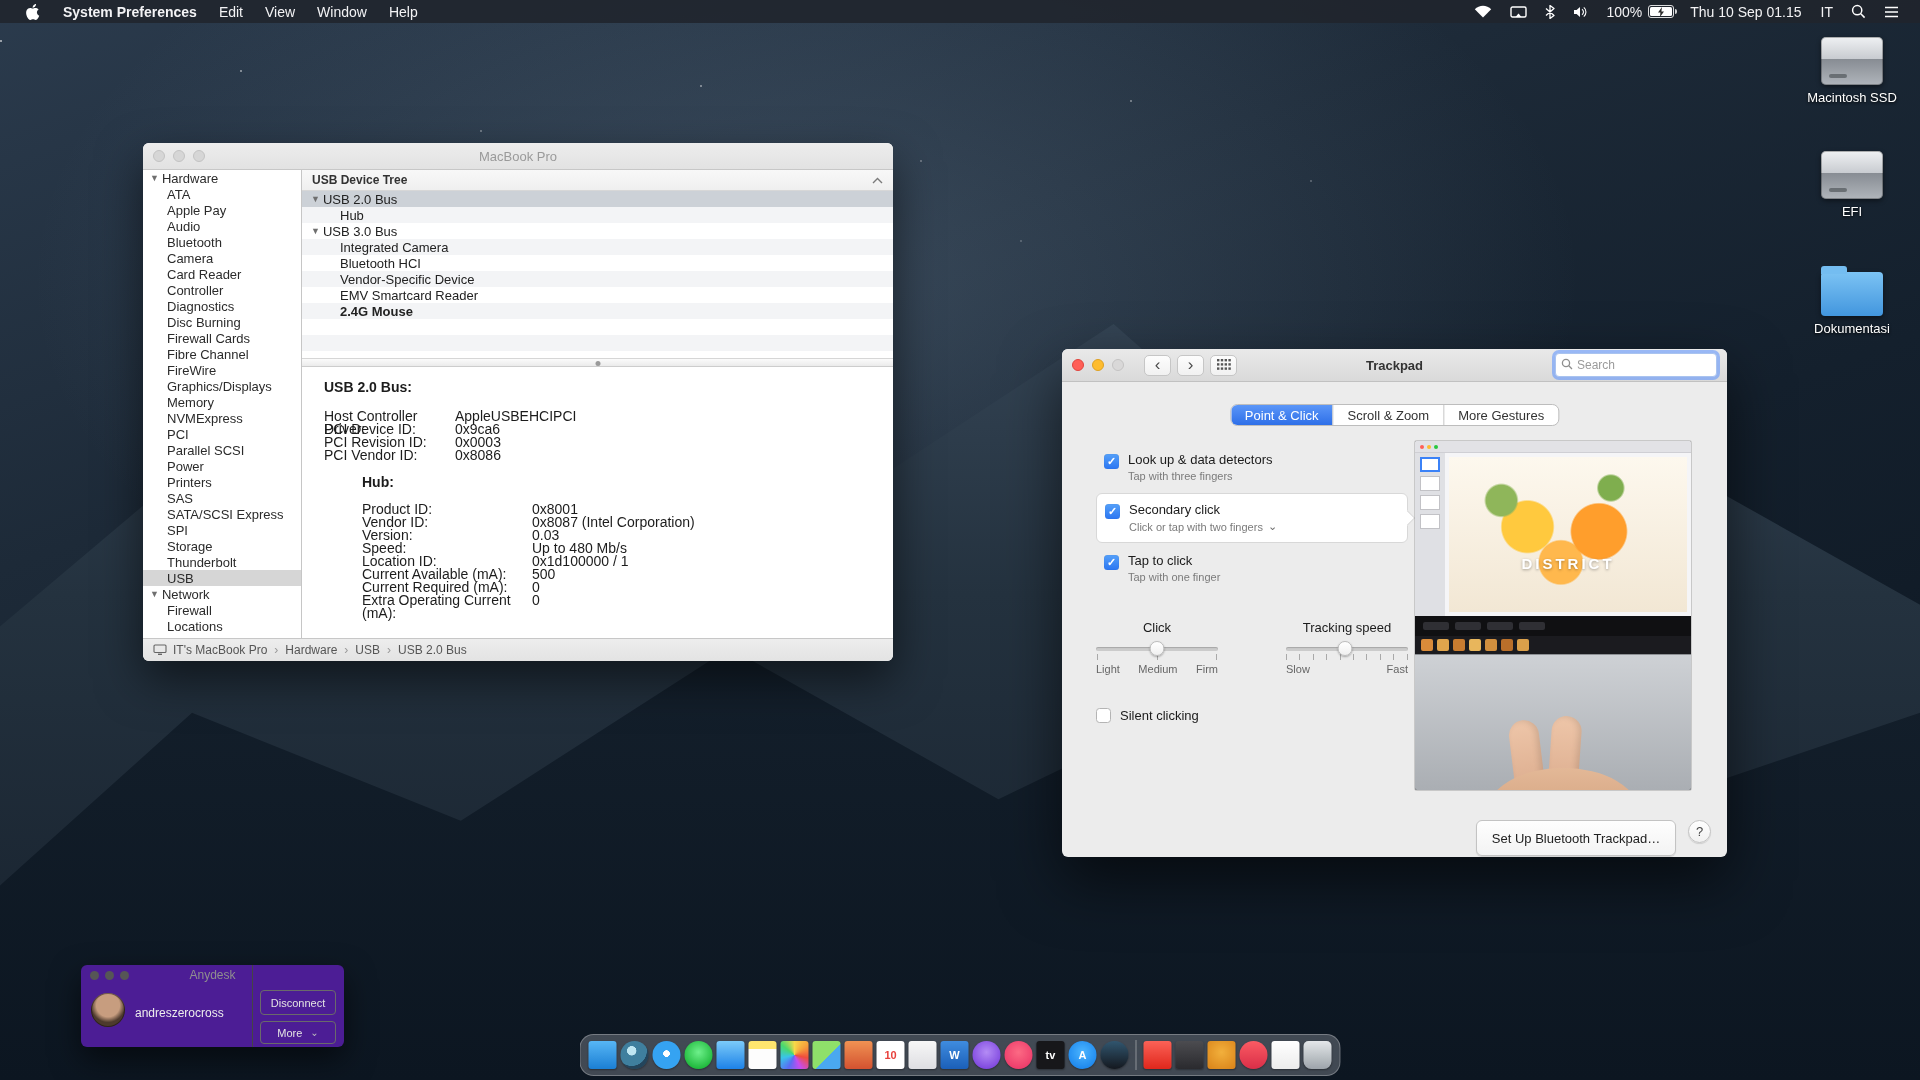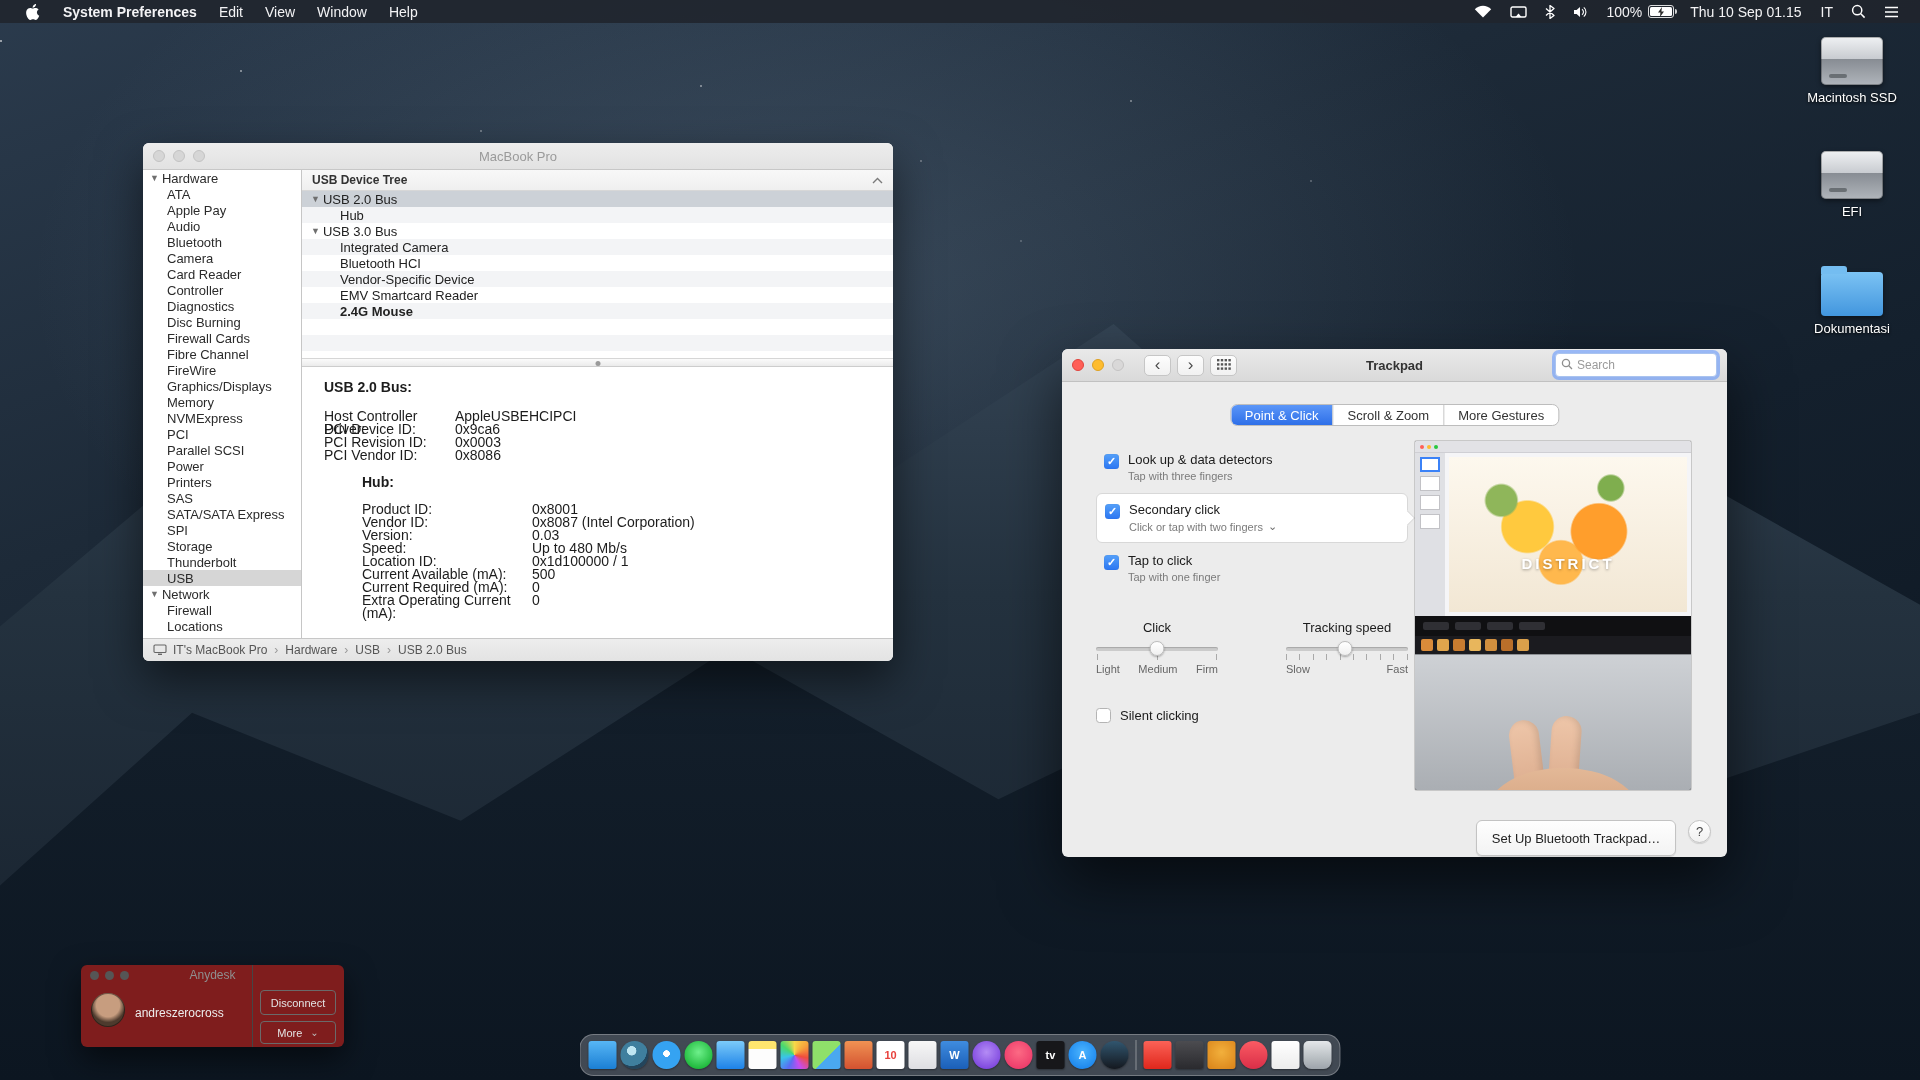--- a/index.html
+++ b/index.html
@@ -200,21 +200,21 @@
 
   .tp-footer-btn { position:absolute; left:414px; top:438px; width:200px; height:36px;
     border:1px solid #c3c3c3; border-radius:6px; background:linear-gradient(#fefefe,#f3f3f3);
     display:flex; align-items:center; justify-content:center; font-size:13px; color:#222;
     box-shadow:0 1px 1px rgba(0,0,0,.12); }
   .tp-help { position:absolute; right:16px; top:438px; width:23px; height:23px; border-radius:50%;
     border:1px solid #c3c3c3; background:linear-gradient(#fefefe,#f1f1f1); display:flex; align-items:center;
     justify-content:center; font-size:13px; color:#444; box-shadow:0 1px 1px rgba(0,0,0,.12); }
 
   
-  .win-anydesk { left:81px; top:965px; width:263px; height:82px; background:#7f1d1d;
+  .win-anydesk { left:81px; top:965px; width:263px; height:82px; background:#4c1d95;
     box-shadow:0 12px 30px rgba(0,0,0,.55); z-index:15; }
   .ad-titlebar { position:relative; height:20px; display:flex; align-items:center; gap:6px; padding:0 9px; }
   .ad-dot { width:9px; height:9px; border-radius:50%; background:#565656; }
   .ad-title { position:absolute; left:0; right:0; text-align:center; font-size:12px; color:#8f8f8f; }
   .ad-body { position:relative; height:62px; }
   .ad-avatar { position:absolute; left:10px; top:8px; width:34px; height:34px; border-radius:50%;
     background:radial-gradient(circle at 50% 36%, #c79d7f 0 42%, #4d3a2d 62%); box-shadow:inset 0 0 0 1px rgba(0,0,0,.4); }
   .ad-user { position:absolute; left:54px; top:21px; font-size:12px; color:#ededed; }
   .ad-actions { position:absolute; right:0; top:-20px; bottom:0; width:92px; border-left:1px solid #454545; }
   .ad-disconnect { position:absolute; right:8px; top:25px; width:76px; height:25px; border:1px solid #6a6a6a;
@@ -440,21 +440,21 @@
             <span class="si-label">Printers</span>
           </div>
 
           <div class="si-row">
 
             <span class="si-label">SAS</span>
           </div>
 
           <div class="si-row">
 
-            <span class="si-label">SATA/SATA Express</span>
+            <span class="si-label">SATA/SCSI Express</span>
           </div>
 
           <div class="si-row">
 
             <span class="si-label">SPI</span>
           </div>
 
           <div class="si-row">
 
             <span class="si-label">Storage</span>

